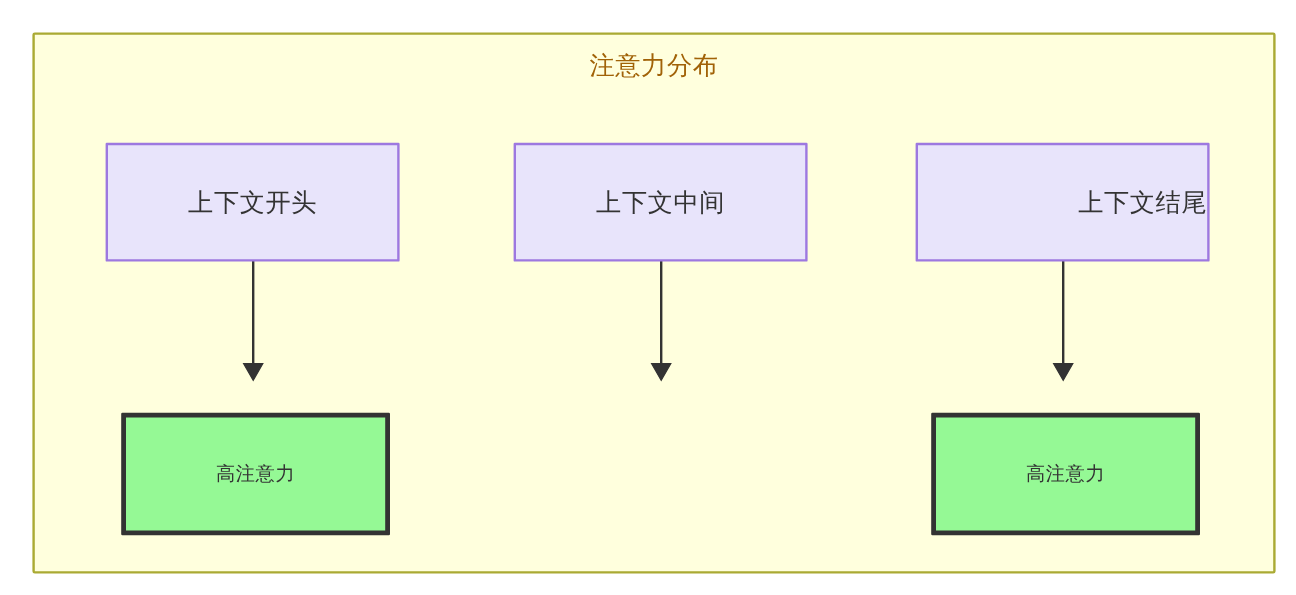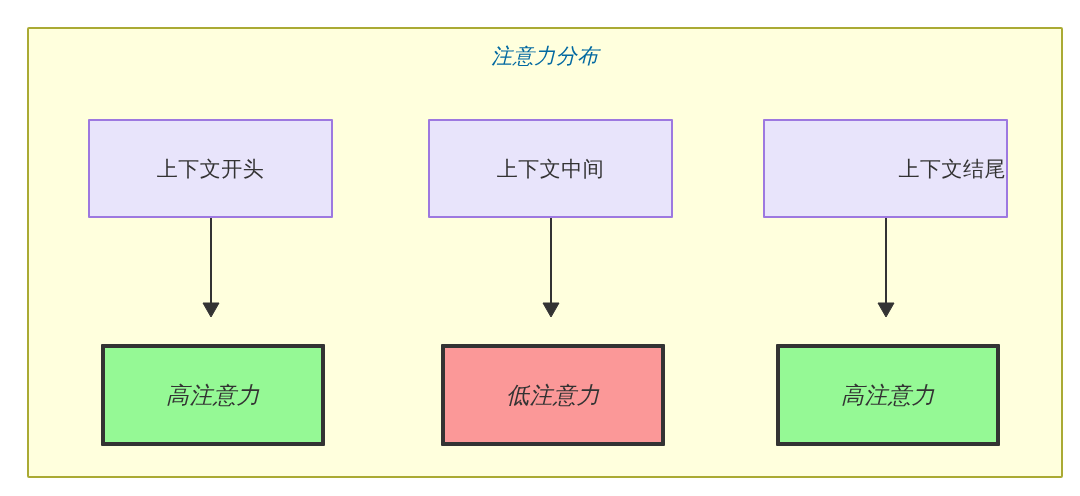--- a/index.html
+++ b/index.html
@@ -32,24 +32,23 @@
     border-radius: 2px;
   }
   .subgraph-title {
     position: absolute;
     left: 0;
     top: 14px;
     width: 100%;
     text-align: center;
     font-size: 21px;
     line-height: 26px;
-    color: #0369a1;
+    color: #a16207;
     letter-spacing: 0.5px;
     white-space: nowrap;
-    font-style: italic;
   }
   
   .node {
     position: absolute;
     box-sizing: border-box;
     display: flex;
     align-items: center;
     justify-content: center;
     text-align: center;
     white-space: nowrap;
@@ -68,24 +67,23 @@
   #src-0 { left: 88px;  top: 92px; }
   #src-1 { left: 428px; top: 92px; }
   #src-2 { left: 763px; top: 92px; justify-content: flex-end; }
 
   
   .node-res {
     width: 224px;
     height: 102px;
     border: 4px solid #333333;
     border-radius: 1px;
-    font-size: 23px;
+    font-size: 16px;
     color: #333333;
     letter-spacing: 0.5px;
-    font-style: italic;
   }
   #res-0 { left: 101px; top: 317px; background: #95f995; }
   #res-1 { left: 441px; top: 317px; background: #fb9898; }
   #res-2 { left: 776px; top: 317px; background: #95f995; }
 
   
   .edges {
     position: absolute;
     left: 0;
     top: 0;
@@ -123,20 +121,17 @@
   <div class="node node-src" id="src-1">
     <span>上下文中间</span>
   </div>
   <div class="node node-src" id="src-2">
     <span>上下文结尾</span>
   </div>
 
   <div class="node node-res" id="res-0">
     <span>高注意力</span>
   </div>
-  <div class="node node-res" id="res-1">
-    <span>低注意力</span>
-  </div>
   <div class="node node-res" id="res-2">
     <span>高注意力</span>
   </div>
 
 </div>
 
 </body></html>

